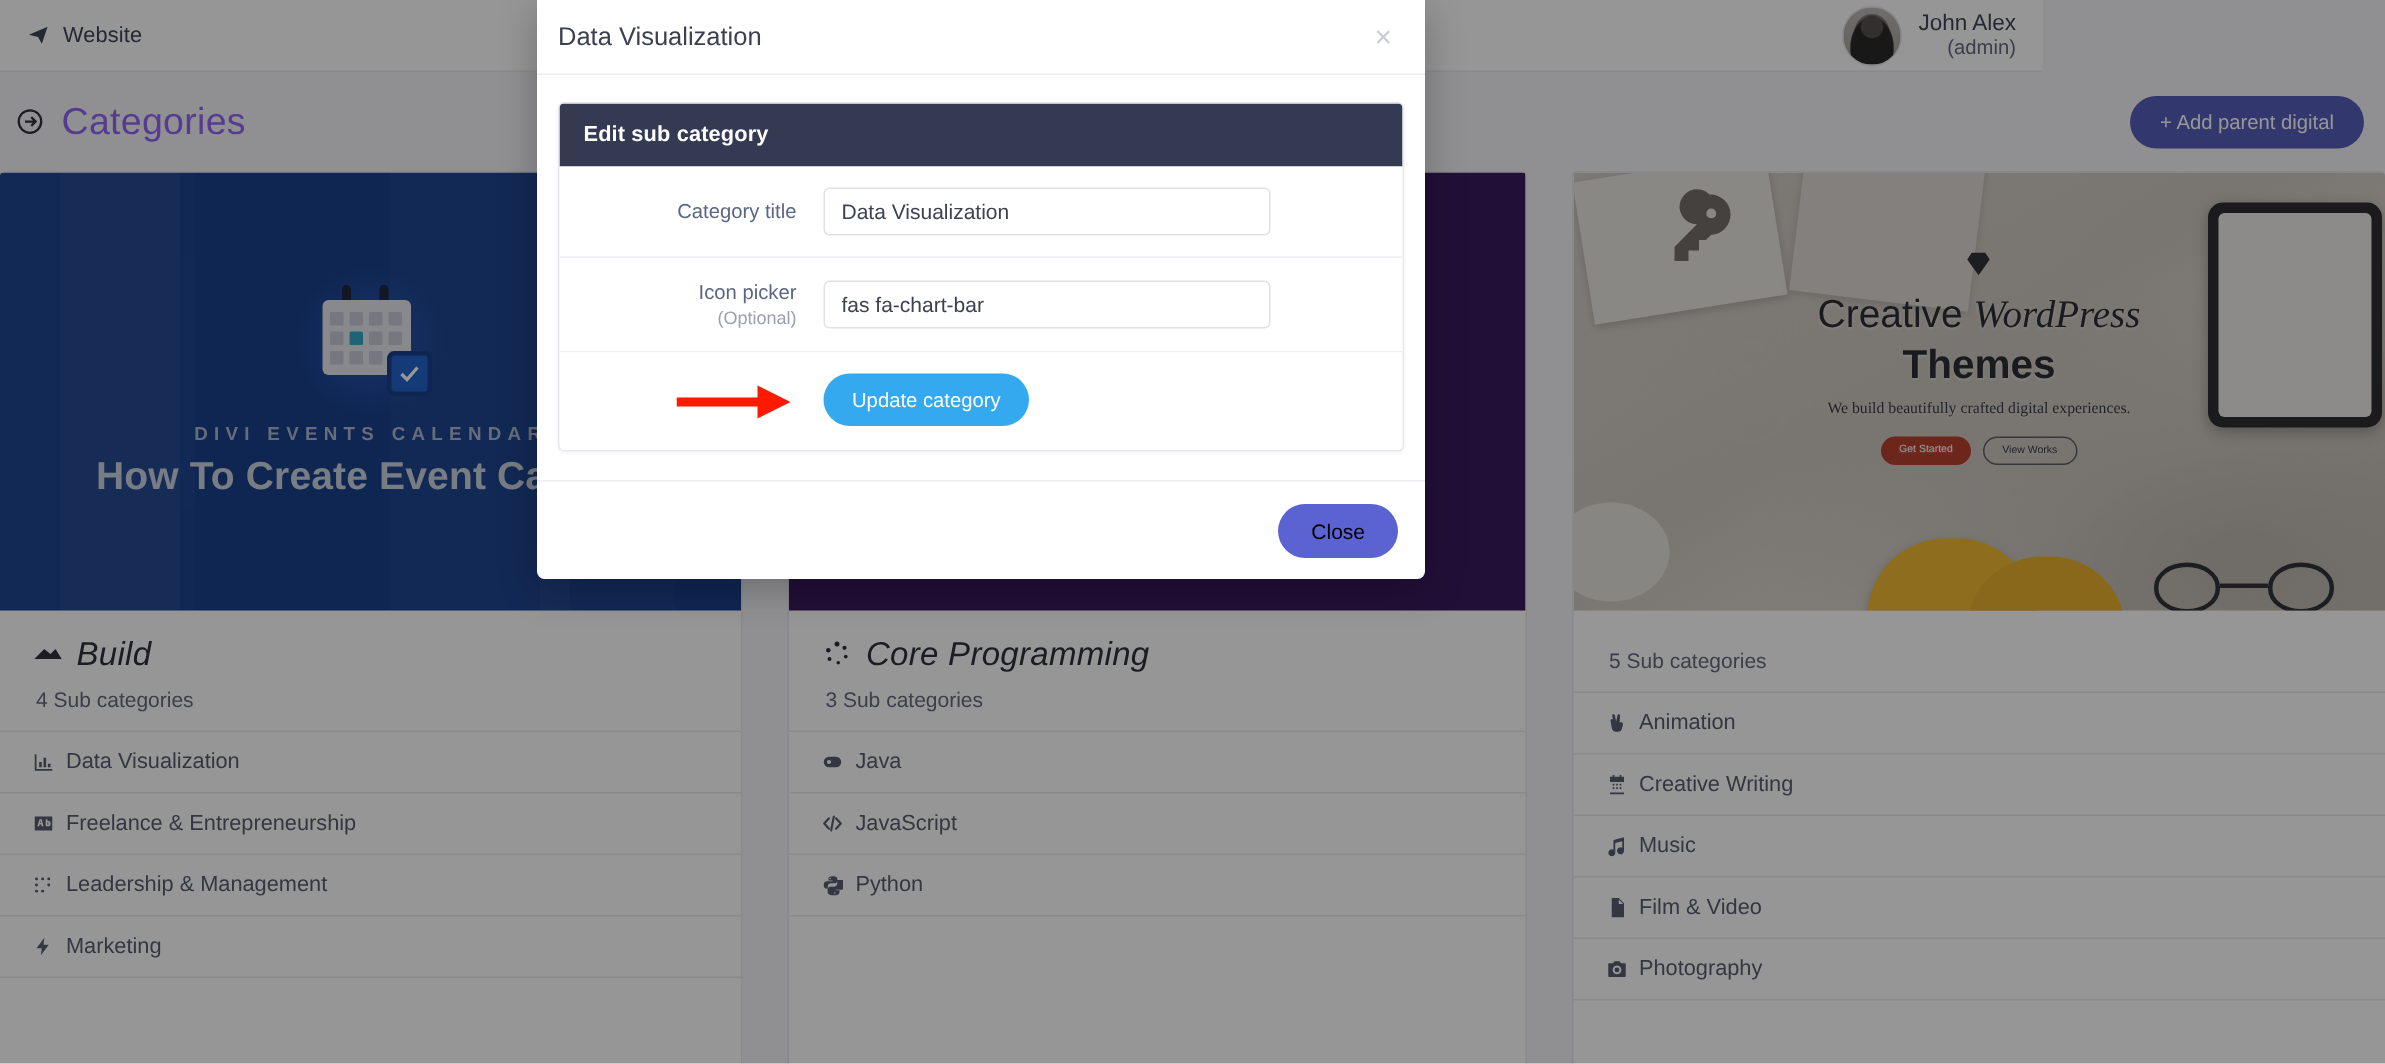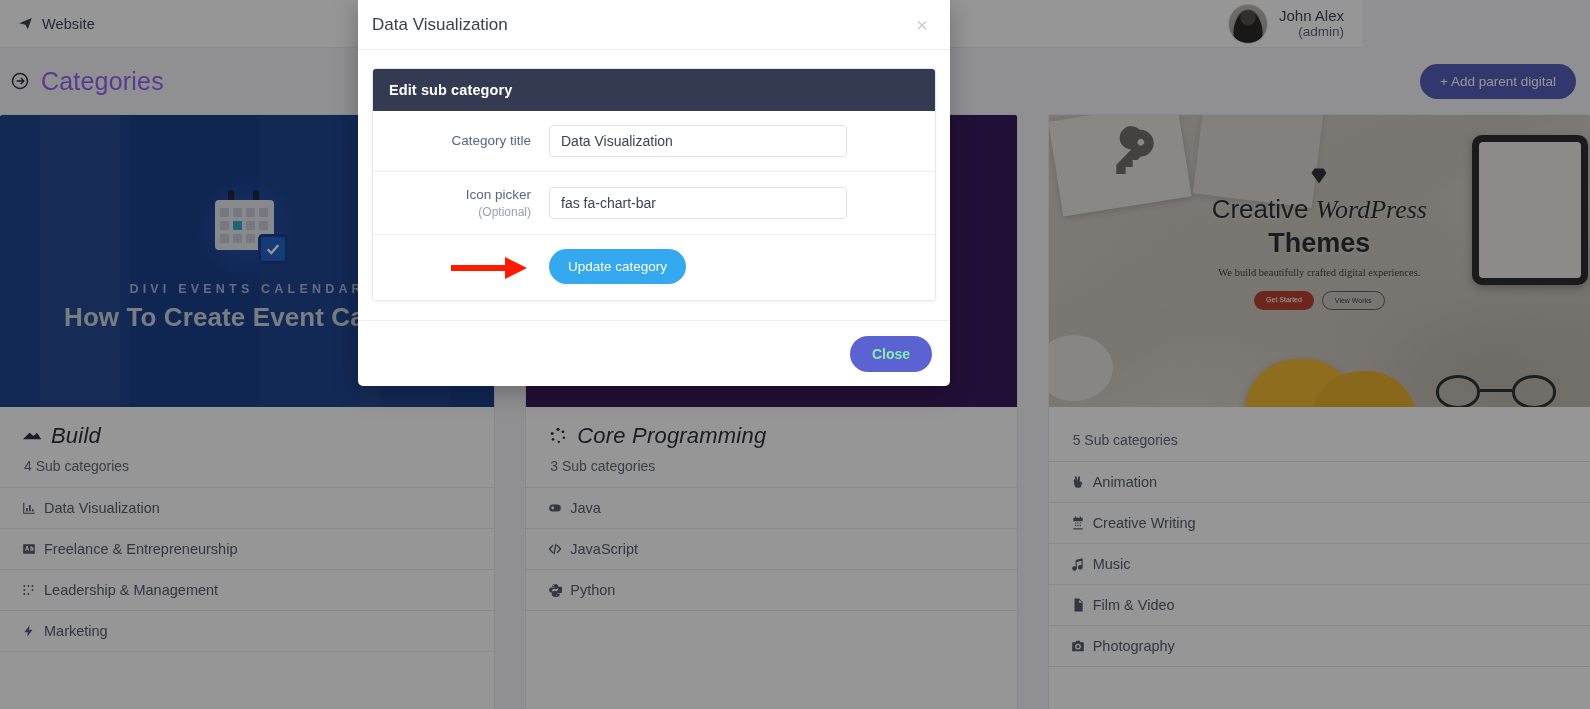--- a/index.html
+++ b/index.html
@@ -221,22 +221,22 @@
   
   .red-arrow { position: absolute; left: 78px; top: 50%; transform: translateY(-50%);
                width: 88px; height: 26px; pointer-events: none; }
 
   .modal-foot {
     height: 66px; border-top: 1px solid #eceef1;
     display: flex; align-items: center; justify-content: flex-end;
     padding: 0 18px;
   }
   .btn-close {
-    background: #5b63d3; color: #86efac; border: none; font-size: 14px;
-    font-family: inherit; padding: 10px 22px; border-radius: 20px; cursor: pointer; font-weight: bold;
+    background: #5b63d3; color: #000000; border: none; font-size: 14px;
+    font-family: inherit; padding: 10px 22px; border-radius: 20px; cursor: pointer;
   }
 </style>
 </head>
 <body>
 
 <div id="page">
 
   <div id="topbar">
     <div class="brand">
       <svg class="brand-icon" viewBox="0 0 24 24" fill="currentColor">

